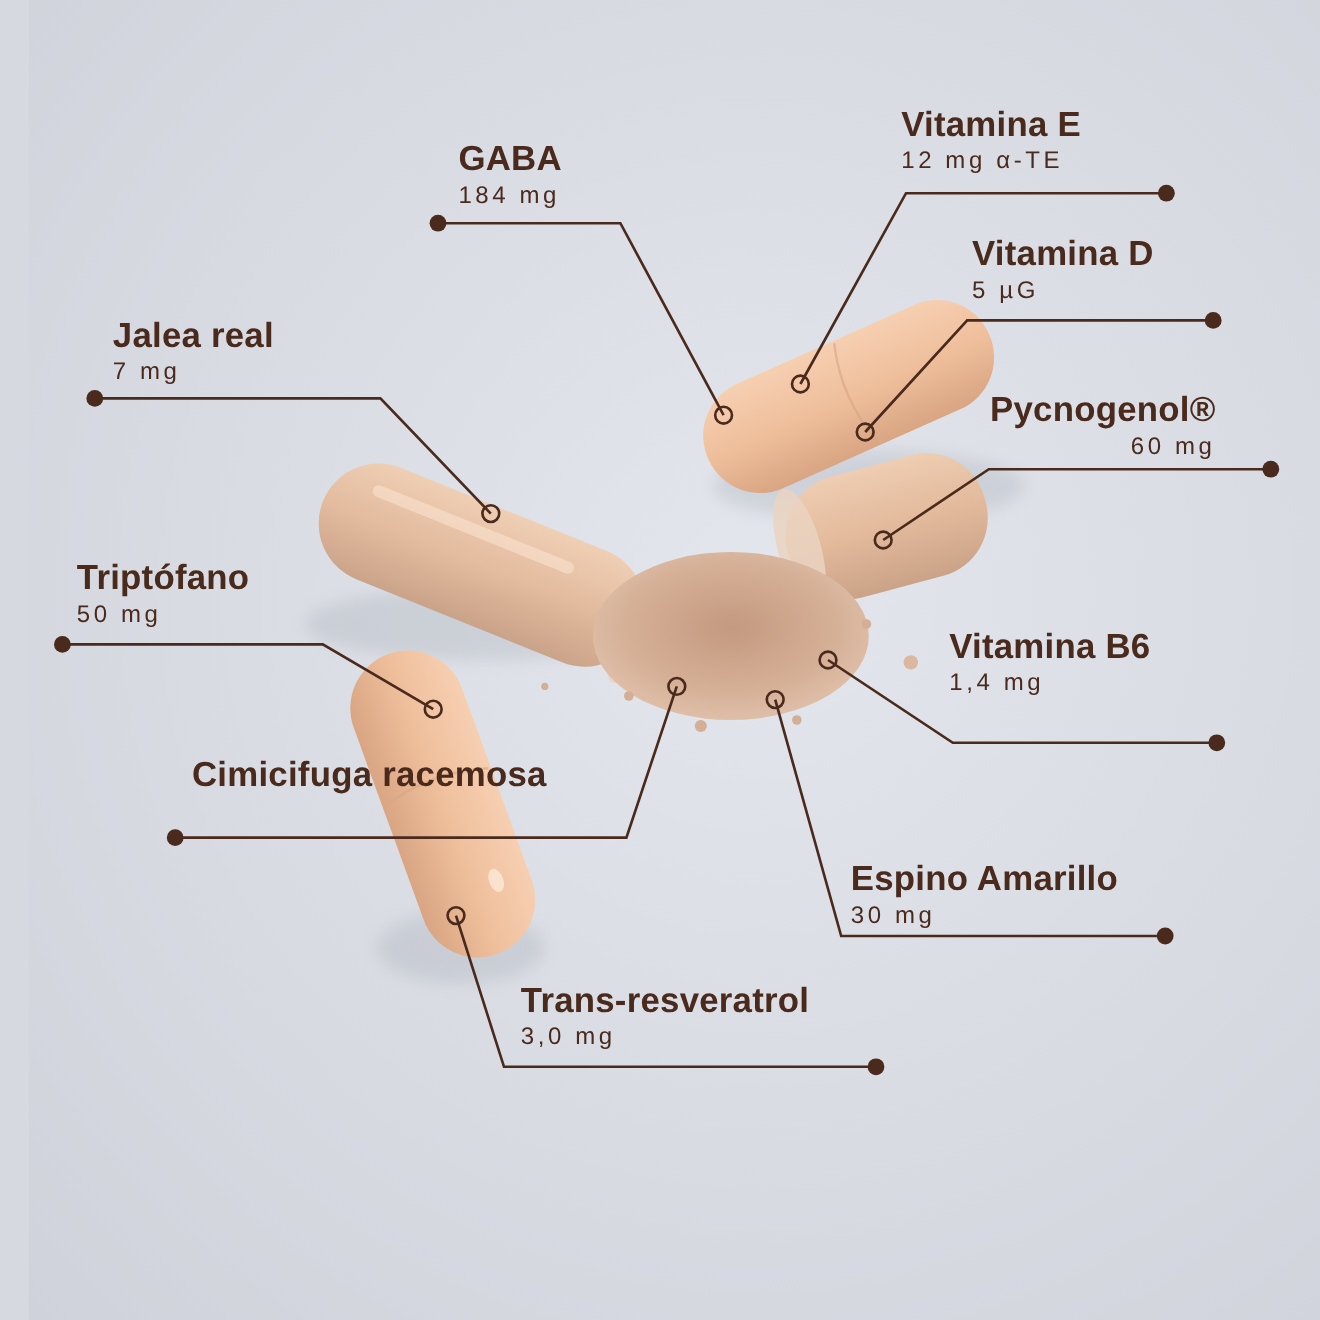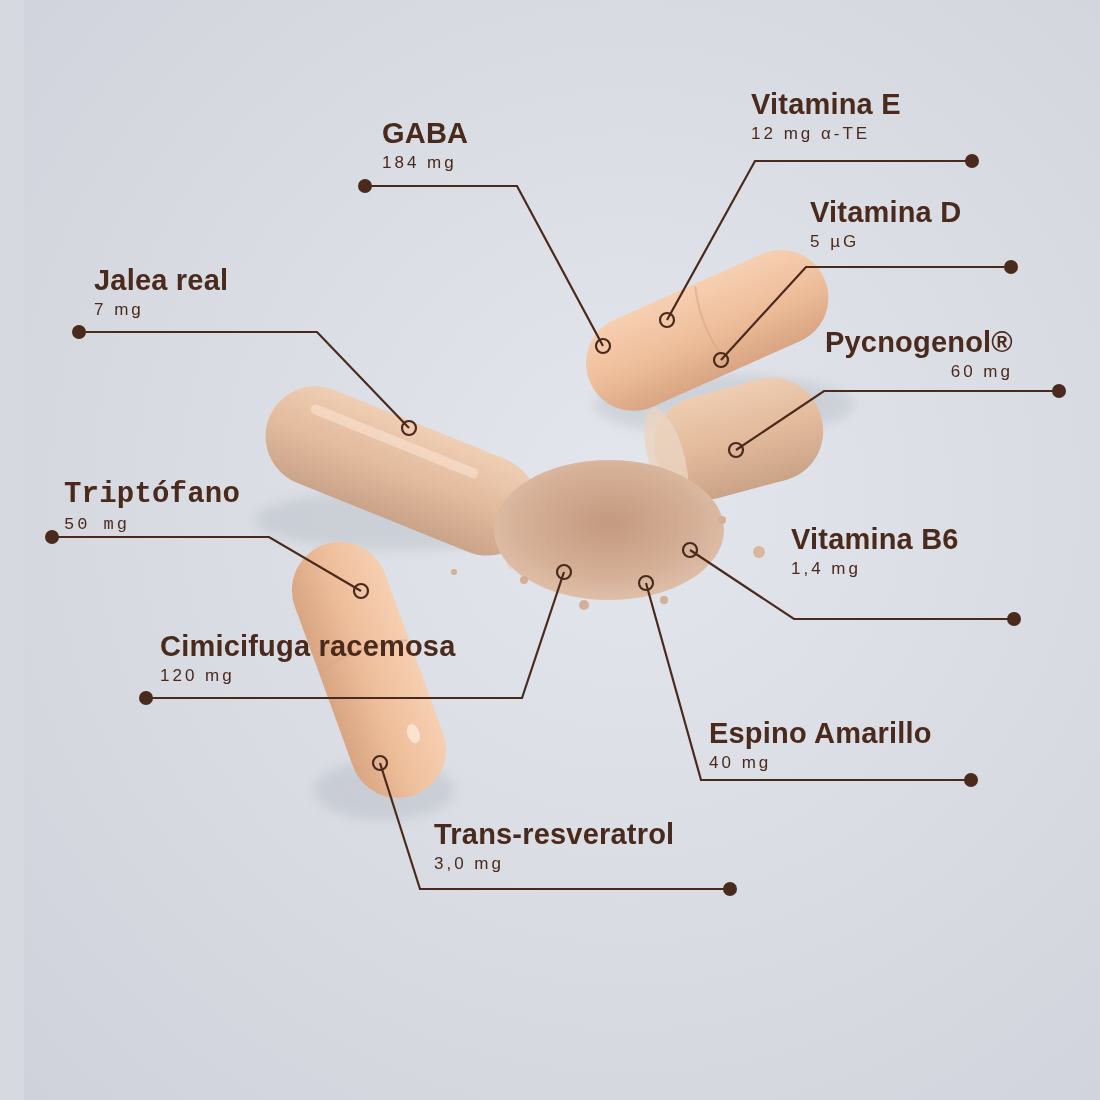--- a/index.html
+++ b/index.html
@@ -6,21 +6,21 @@
   body { width: 1100px; height: 1100px; overflow: hidden; background: #d6d9e0; }
   .stage {
     position: relative; width: 1100px; height: 1100px;
     background: radial-gradient(ellipse at 55% 45%, #e3e6ec 0%, #d8dbe2 55%, #cfd2da 100%);
     font-family: "Liberation Sans", "DejaVu Sans", sans-serif;
     margin-left: 24px;
   }
   svg.art { position: absolute; left: 0; top: 0; width: 1100px; height: 1100px; }
   .label { position: absolute; color: #4a2a1c; white-space: nowrap; }
   .label .name { display: block; font-weight: 700; font-size: 29px; letter-spacing: 0.2px; line-height: 32px; }
-  .label .dose { display: block; font-size: 17px; letter-spacing: 3px; line-height: 24px; margin-top: 2px; }
+  .label .dose { display: block; font-size: 20px; letter-spacing: 3px; line-height: 24px; margin-top: 2px; }
 </style>
 </head>
 <body>
 
 <div class="stage">
 
   <svg class="art" viewBox="0 0 1100 1100" xmlns="http://www.w3.org/2000/svg">
     <defs>
       <linearGradient id="capA" x1="0" y1="0" x2="0" y2="1">
         <stop offset="0" stop-color="#f6cfb1"></stop>
@@ -138,38 +138,37 @@
   <div class="label" style="left:70px; top:264px;">
     <span class="name">Jalea real</span>
     <span class="dose">7 mg</span>
   </div>
 
   <div class="label" style="left:801px; top:326px;text-align:right;">
     <span class="name">Pycnogenol®</span>
     <span class="dose">60 mg</span>
   </div>
 
-  <div class="label" style="left:40px; top:479px;font-family:Liberation Mono, monospace;">
+  <div class="label" style="left:40px; top:466px;">
     <span class="name">Triptófano</span>
     <span class="dose">50 mg</span>
   </div>
 
   <div class="label" style="left:767px; top:523px;">
     <span class="name">Vitamina B6</span>
     <span class="dose">1,4 mg</span>
   </div>
 
-  <div class="label" style="left:136px; top:630px;">
+  <div class="label" style="left:136px; top:630px;text-align:right;">
     <span class="name">Cimicifuga racemosa</span>
-    <span class="dose">120 mg</span>
   </div>
 
   <div class="label" style="left:685px; top:717px;">
     <span class="name">Espino Amarillo</span>
-    <span class="dose">40 mg</span>
+    <span class="dose">30 mg</span>
   </div>
 
   <div class="label" style="left:410px; top:818px;">
     <span class="name">Trans-resveratrol</span>
     <span class="dose">3,0 mg</span>
   </div>
 
 </div>
 
 </body></html>

